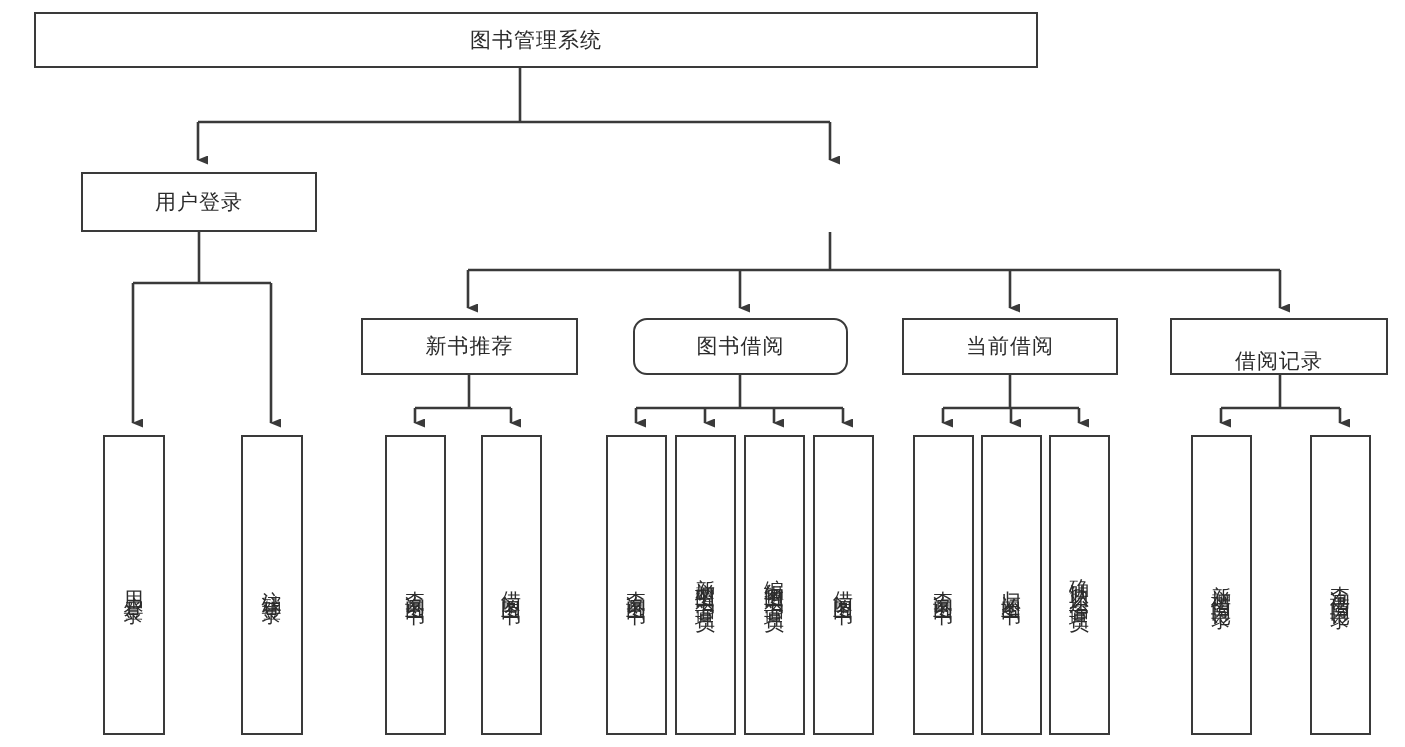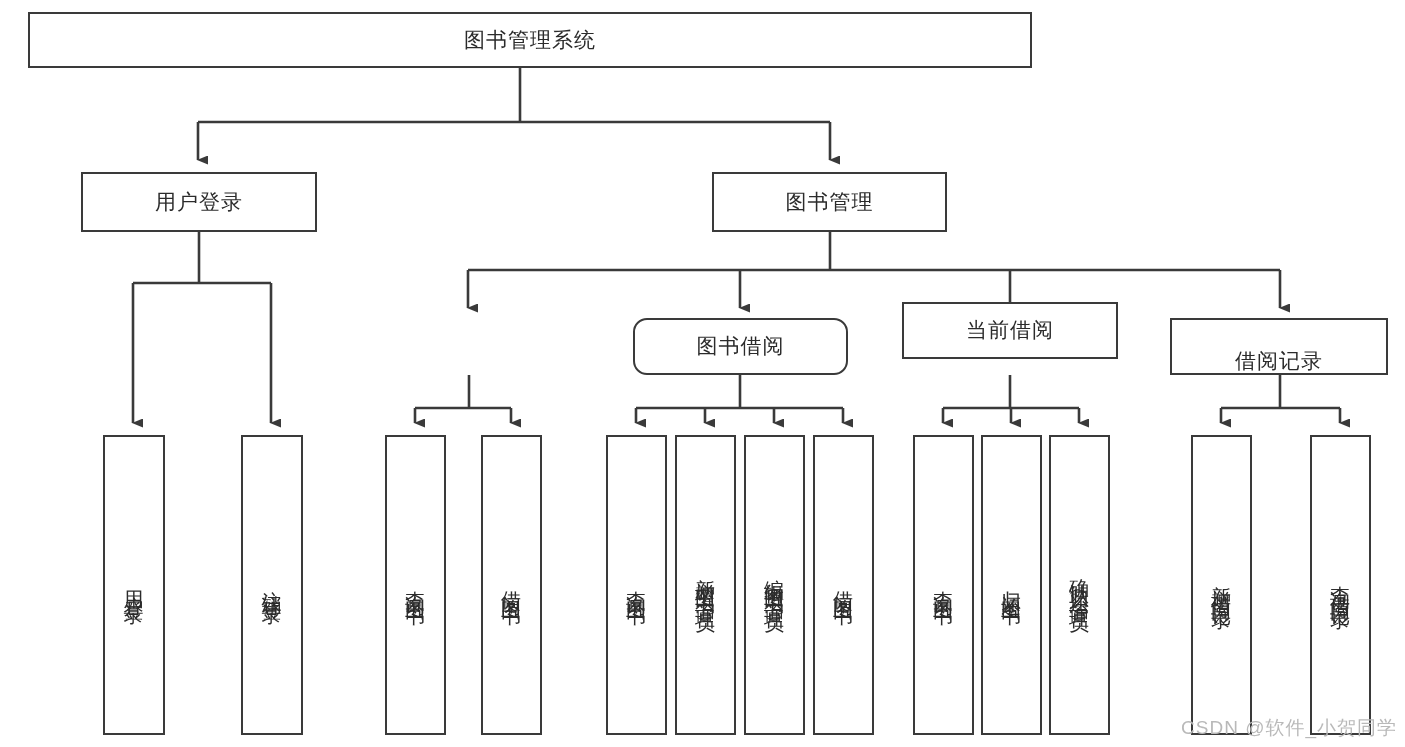--- a/index.html
+++ b/index.html
@@ -103,35 +103,35 @@
       <path d="M1011,408 L1011,423" marker-end="url(#arrow)"></path>
       <path d="M1079,408 L1079,423" marker-end="url(#arrow)"></path>
 
       <path d="M1280,375 L1280,408"></path>
       <path d="M1221,408 L1340,408"></path>
       <path d="M1221,408 L1221,423" marker-end="url(#arrow)"></path>
       <path d="M1340,408 L1340,423" marker-end="url(#arrow)"></path>
     </g>
   </svg>
 
-  <div class="node" style="left:28px;top:12px;width:1004px;height:56px;">
+  <div class="node" style="left:34px;top:12px;width:1004px;height:56px;">
     <span class="lbl">图书管理系统</span>
   </div>
 
   <div class="node" style="left:81px;top:172px;width:236px;height:60px;">
     <span class="lbl">用户登录</span>
   </div>
-  <div class="node" style="left:712px;top:172px;width:235px;height:60px;">
-    <span class="lbl">图书管理</span>
+
+  <div class="node" style="left:361px;top:318px;width:217px;height:57px;">
+    <span class="lbl">新书推荐</span>
   </div>
-
   <div class="node" style="left:633px;top:318px;width:215px;height:57px;border-radius:14px;">
     <span class="lbl">图书借阅</span>
   </div>
-  <div class="node" style="left:902px;top:302px;width:216px;height:57px;">
+  <div class="node" style="left:902px;top:318px;width:216px;height:57px;">
     <span class="lbl">当前借阅</span>
   </div>
   <div class="node" style="left:1170px;top:318px;width:218px;height:57px;align-items:flex-end;">
     <span class="lbl">借阅记录</span>
   </div>
 
   <div class="node leaf" style="left:103px;top:435px;width:62px;height:300px;">
     <span class="lbl">用户登录</span>
   </div>
   <div class="node leaf" style="left:241px;top:435px;width:62px;height:300px;">
@@ -168,15 +168,14 @@
     <span class="lbl">确认归还（管理员）</span>
   </div>
 
   <div class="node leaf" style="left:1191px;top:435px;width:61px;height:300px;">
     <span class="lbl">新增借阅记录</span>
   </div>
   <div class="node leaf" style="left:1310px;top:435px;width:61px;height:300px;">
     <span class="lbl">查询借阅记录</span>
   </div>
 
-  <div id="watermark">CSDN @软件_小贺同学</div>
 
 </div>
 
 </body></html>

